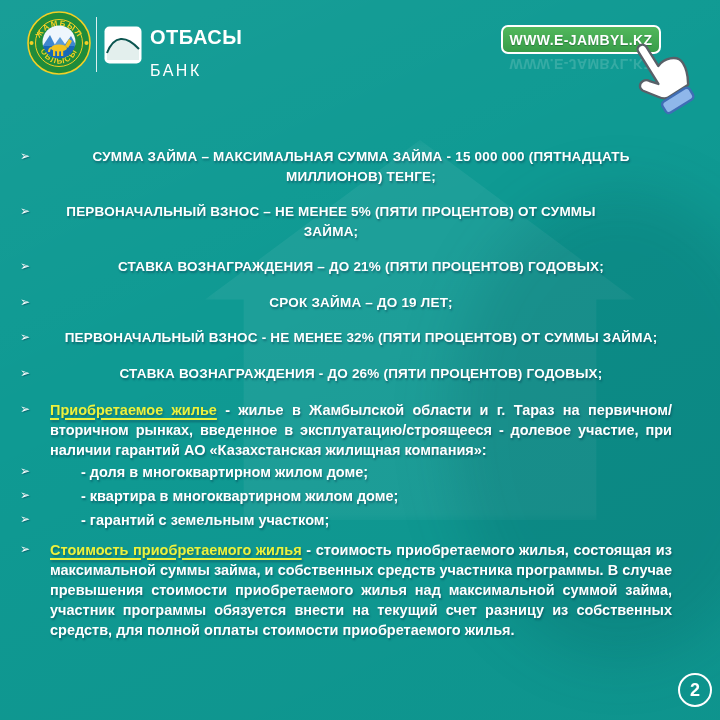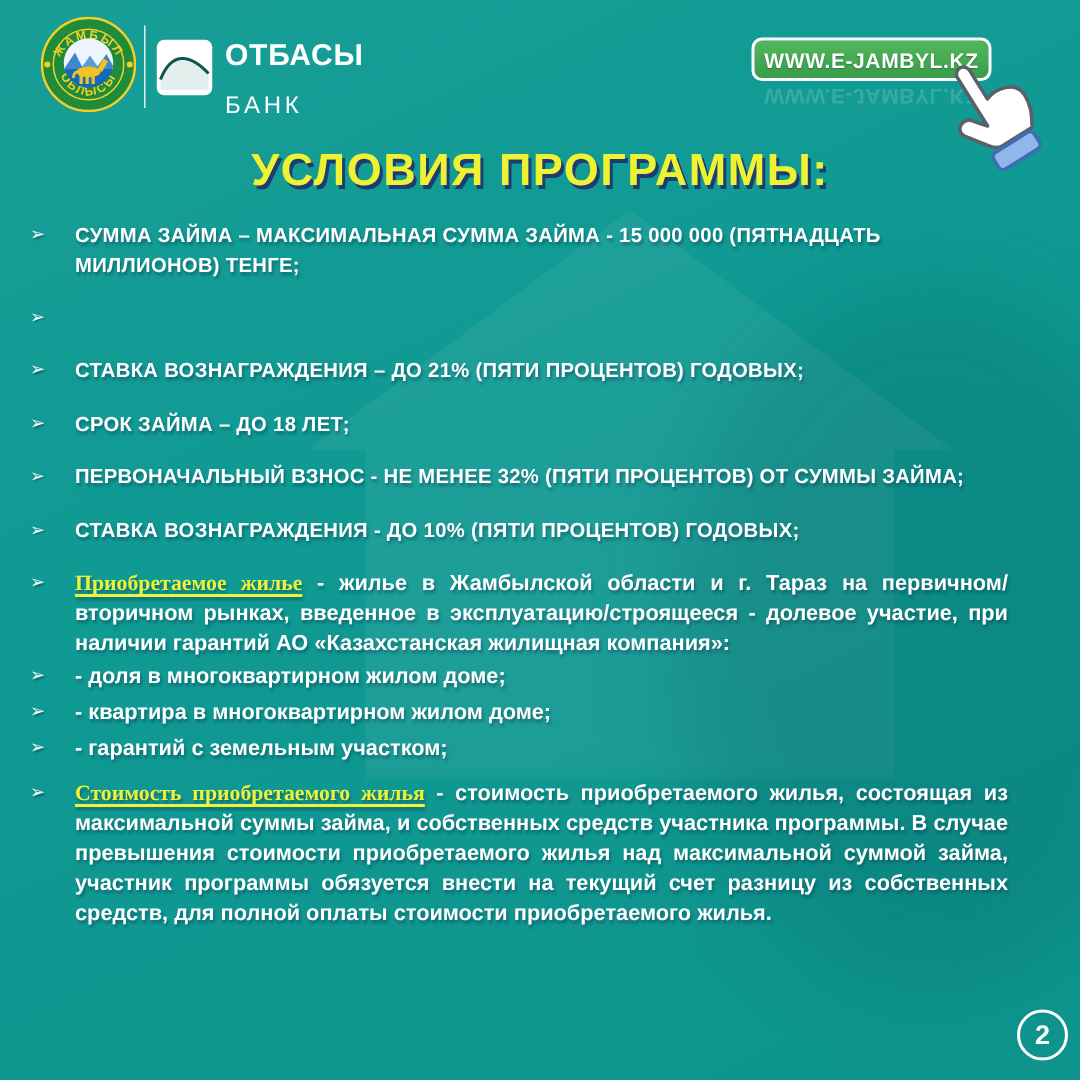--- a/index.html
+++ b/index.html
@@ -63,32 +63,31 @@
   .row { display:flex; align-items:flex-start; }
   .row .marker {
     flex:none; width:30px; color:#fff; font-size:12px; line-height:19px;
     font-family:"DejaVu Sans", sans-serif;
     text-shadow:1px 1px 1px rgba(8,45,70,0.45);
   }
   .row .txt {
     flex:1; color:#fff; font-weight:bold;
     text-shadow:1px 2px 2px rgba(8,45,70,0.42);
   }
-  .row.caps .txt { font-size:13.5px; line-height:1.45; letter-spacing:0.2px; }
+  .row.caps .txt { font-size:13.5px; line-height:1.45; letter-spacing:0.2px;text-align:center; }
   .row.caps { margin-bottom:16px; }
   .row.caps.narrow .txt { max-width:562px; }
   .row.rich .txt { font-size:14.5px; line-height:1.38; text-align:justify; }
   .row.rich { margin-bottom:2px; }
   .row.sub { margin-bottom:4px; }
-  .row.sub .txt { font-size:14.5px; line-height:1.38; }
+  .row.sub .txt { font-size:14.5px; line-height:1.38;margin-left:31px; }
   .row.sub.last { margin-bottom:10px; }
   .lead {
     color:#edf23b; text-decoration:underline; text-underline-offset:3px;
     text-decoration-thickness:1.5px;
-    font-family:Liberation Serif, serif;
   }
 
   
   .page-num {
     position:absolute; left:678px; top:673px; width:34px; height:34px;
     border:2px solid #ffffff; border-radius:50%;
     color:#fff; font-size:18px; font-weight:bold;
     display:flex; align-items:center; justify-content:center;
   }
 </style>
@@ -152,51 +151,51 @@
   <div class="site-btn">WWW.E-JAMBYL.KZ</div>
   <div class="site-btn-reflection">WWW.E-JAMBYL.KZ</div>
 
   <svg class="cursor-hand" viewBox="0 0 60 66">
     <g transform="rotate(-32 28 30)">
       <path d="M24 4 a4 4 0 0 1 8 0 v19 c4 -1.5 8 -1.5 12 0 c4 1.5 7 4 7 9 c0 7 -2 11 -5 16 l-1 2 h-20 c-3 0 -5 -2 -7 -5 l-8 -11 c-2 -3 0 -7 4 -7 c2 0 4 1 5 3 l5 6 z" fill="#ffffff" stroke="#596068" stroke-width="2" stroke-linejoin="round"></path>
       <rect x="17" y="51" width="27" height="11" rx="3" fill="#8fb7ea" stroke="#3f6db5" stroke-width="2"></rect>
     </g>
   </svg>
 
-  <div class="title">УСЛОВИЯ ПРОГРАММЫ:</div>
 
   <div class="list">
 
     <div class="row caps">
       <span class="marker">➢</span>
       <span class="txt">СУММА ЗАЙМА – МАКСИМАЛЬНАЯ СУММА ЗАЙМА - 15 000 000 (ПЯТНАДЦАТЬ МИЛЛИОНОВ) ТЕНГЕ;</span>
     </div>
 
     <div class="row caps narrow">
       <span class="marker">➢</span>
+      <span class="txt">ПЕРВОНАЧАЛЬНЫЙ ВЗНОС – НЕ МЕНЕЕ 5% (ПЯТИ ПРОЦЕНТОВ) ОТ СУММЫ ЗАЙМА;</span>
     </div>
 
     <div class="row caps">
       <span class="marker">➢</span>
       <span class="txt">СТАВКА ВОЗНАГРАЖДЕНИЯ – ДО 21% (ПЯТИ ПРОЦЕНТОВ) ГОДОВЫХ;</span>
     </div>
 
     <div class="row caps">
       <span class="marker">➢</span>
-      <span class="txt">СРОК ЗАЙМА – ДО 18 ЛЕТ;</span>
+      <span class="txt">СРОК ЗАЙМА – ДО 19 ЛЕТ;</span>
     </div>
 
     <div class="row caps">
       <span class="marker">➢</span>
       <span class="txt">ПЕРВОНАЧАЛЬНЫЙ ВЗНОС - НЕ МЕНЕЕ 32% (ПЯТИ ПРОЦЕНТОВ) ОТ СУММЫ ЗАЙМА;</span>
     </div>
 
     <div class="row caps">
       <span class="marker">➢</span>
-      <span class="txt">СТАВКА ВОЗНАГРАЖДЕНИЯ - ДО 10% (ПЯТИ ПРОЦЕНТОВ) ГОДОВЫХ;</span>
+      <span class="txt">СТАВКА ВОЗНАГРАЖДЕНИЯ - ДО 26% (ПЯТИ ПРОЦЕНТОВ) ГОДОВЫХ;</span>
     </div>
 
     <div class="row rich">
       <span class="marker">➢</span>
       <span class="txt"><span class="lead">Приобретаемое жилье</span><span> - жилье в Жамбылской области и г. Тараз на первичном/вторичном рынках, введенное в эксплуатацию/строящееся - долевое участие, при наличии гарантий АО «Казахстанская жилищная компания»:</span></span>
     </div>
 
     <div class="row sub">
       <span class="marker">➢</span>
       <span class="txt">- доля в многоквартирном жилом доме;</span>

